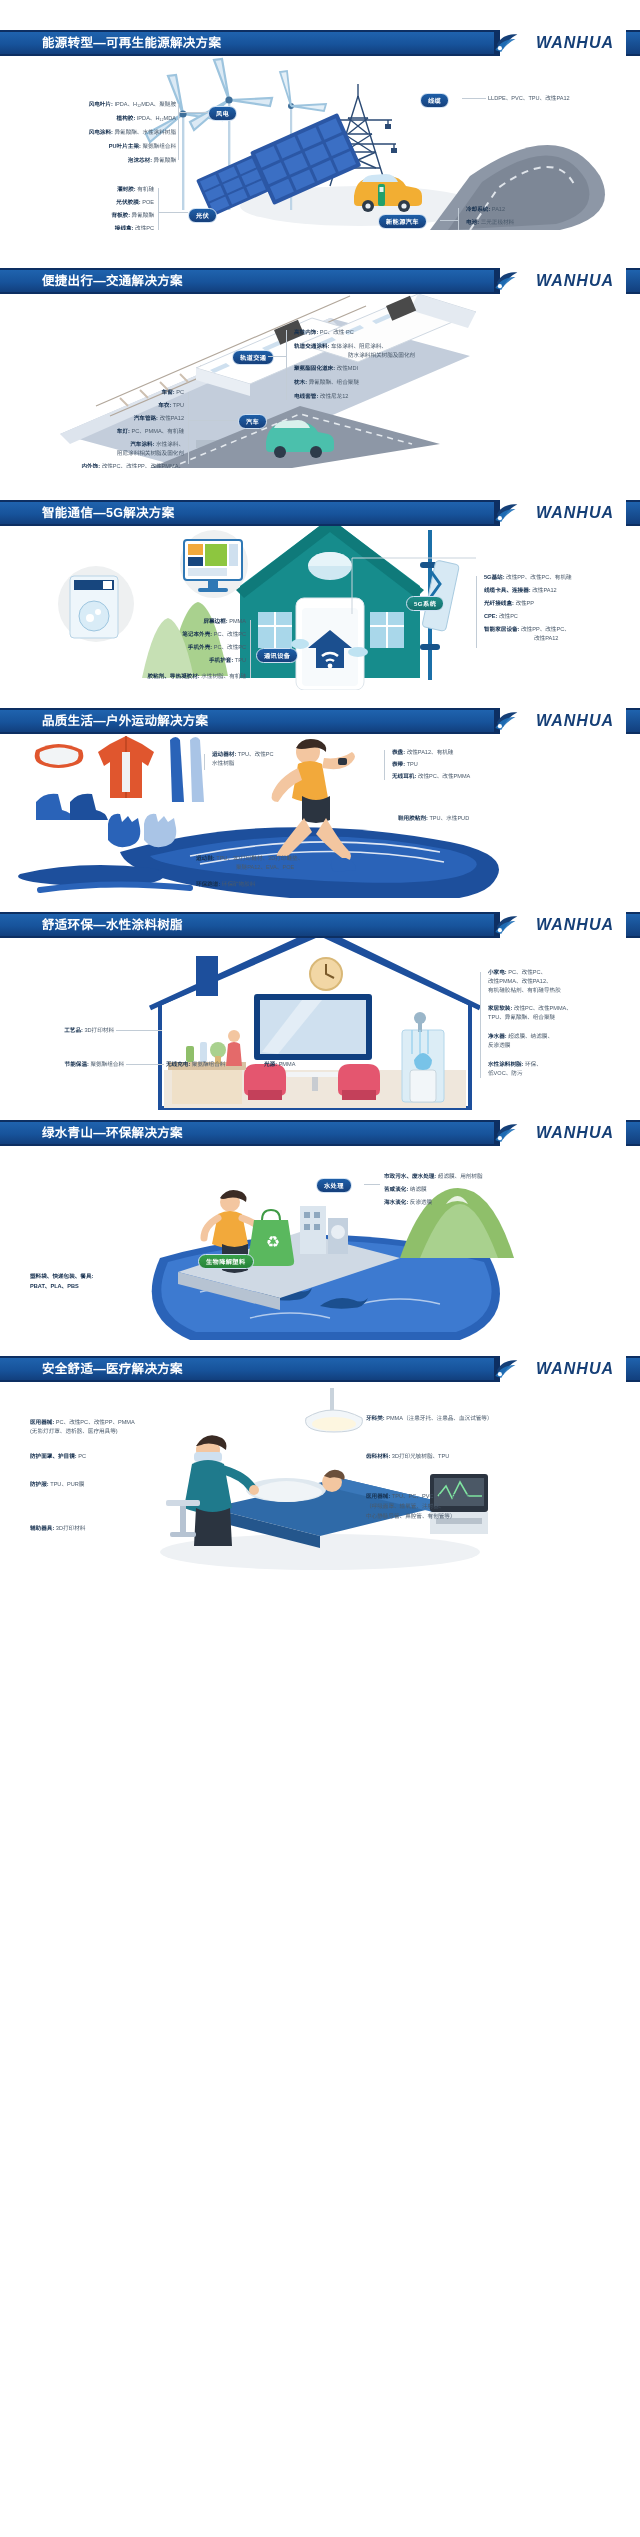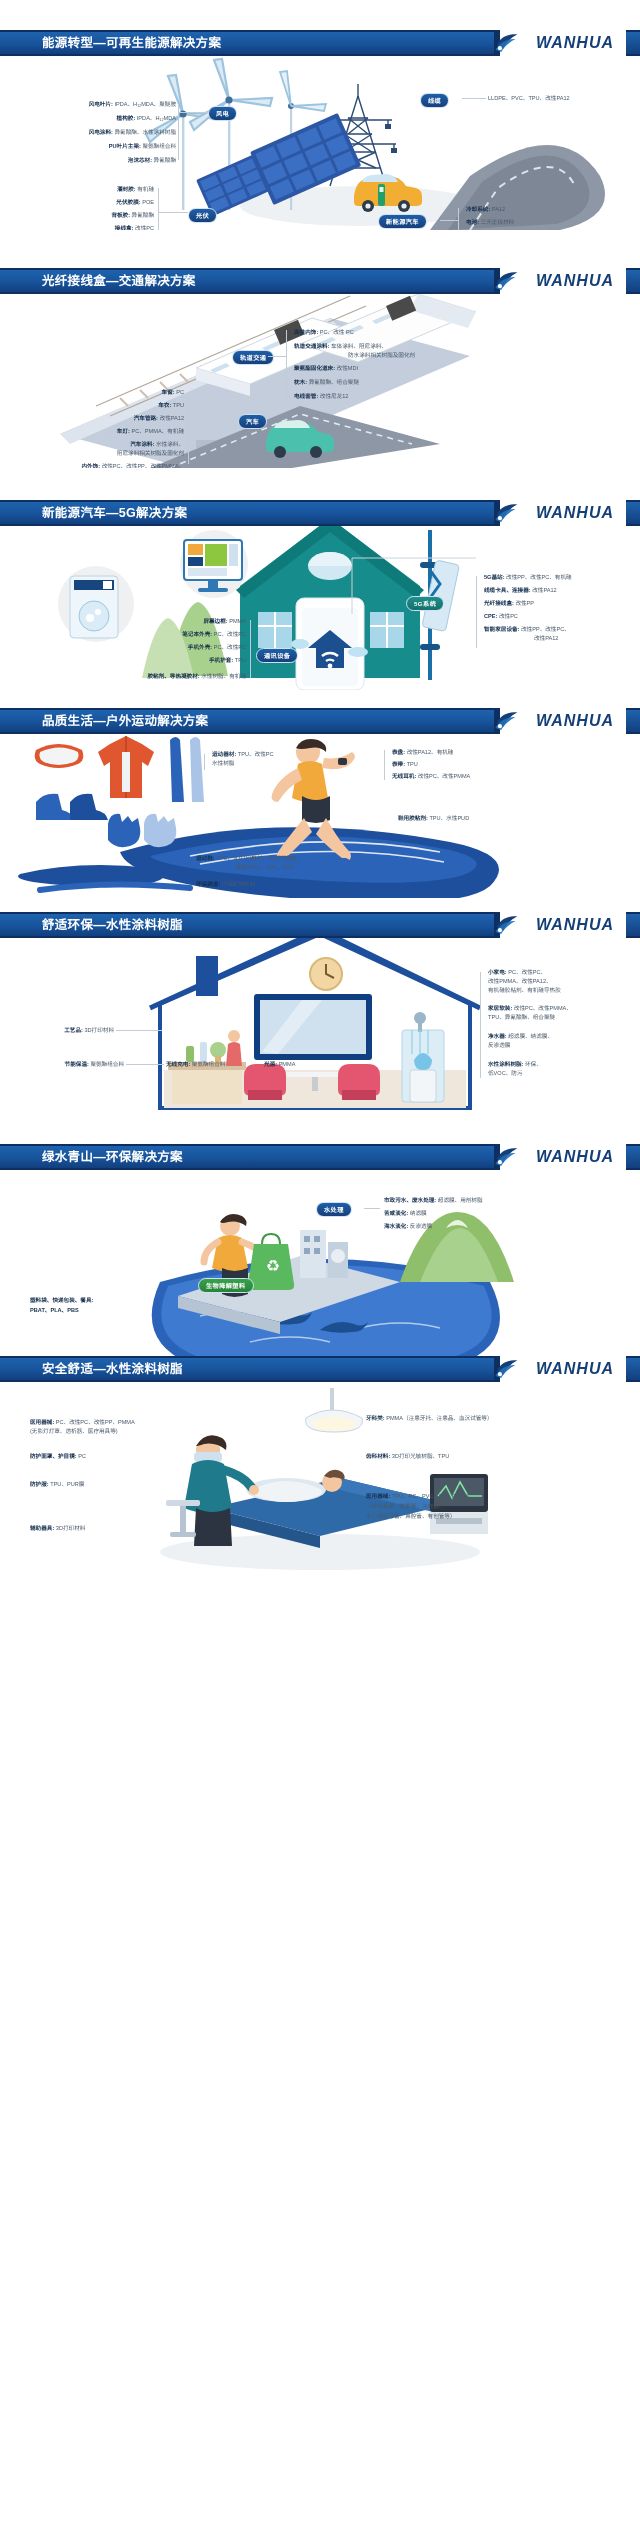--- a/index.html
+++ b/index.html
@@ -242,21 +242,21 @@
     <div class="lbl l" style="left:466px;top:188px;">
       <b>电池:</b>
       <span>三元正极材料</span>
     </div>
 
   </div>
 
   <div class="section" id="sec2" style="top:268px;height:200px;">
     <div class="band">
       <div class="band-bar"></div>
-      <div class="band-title">光纤接线盒—交通解决方案</div>
+      <div class="band-title">便捷出行—交通解决方案</div>
       <div class="band-right"></div>
       <div class="logo">
         <svg class="logo-mark" viewBox="0 0 40 34">
           <path d="M4 20 C10 6, 26 2, 36 4 C28 8, 20 14, 14 26 Z" fill="#153f77"></path>
           <path d="M2 28 C8 16, 22 10, 33 11 C24 16, 16 22, 11 31 Z" fill="#1e6fb8" opacity=".9"></path>
           <circle cx="9" cy="25" r="3.2" fill="#fff"></circle>
         </svg>
         <span class="logo-text">WANHUA</span>
       </div>
     </div>
@@ -375,21 +375,21 @@
     <div class="lbl r" style="left:6px;top:194px;width:178px;">
       <b>内外饰:</b>
       <span>改性PC、改性PP、改性PMMA、</span>
     </div>
 
   </div>
 
   <div class="section" id="sec3" style="top:500px;height:190px;">
     <div class="band">
       <div class="band-bar"></div>
-      <div class="band-title">新能源汽车—5G解决方案</div>
+      <div class="band-title">智能通信—5G解决方案</div>
       <div class="band-right"></div>
       <div class="logo">
         <svg class="logo-mark" viewBox="0 0 40 34">
           <path d="M4 20 C10 6, 26 2, 36 4 C28 8, 20 14, 14 26 Z" fill="#153f77"></path>
           <path d="M2 28 C8 16, 22 10, 33 11 C24 16, 16 22, 11 31 Z" fill="#1e6fb8" opacity=".9"></path>
           <circle cx="9" cy="25" r="3.2" fill="#fff"></circle>
         </svg>
         <span class="logo-text">WANHUA</span>
       </div>
     </div>
@@ -729,21 +729,21 @@
     </div>
     <div class="lbl l" style="left:488px;top:148px;">
       <b>水性涂料树脂:</b>
       <span>环保、</span>
     </div>
     <div class="lbl l" style="left:488px;top:157px;">
       <span>低VOC、防污</span>
     </div>
   </div>
 
-  <div class="section" id="sec6" style="top:1120px;height:220px;margin-top:24px;">
+  <div class="section" id="sec6" style="top:1120px;height:220px;">
     <div class="band">
       <div class="band-bar"></div>
       <div class="band-title">绿水青山—环保解决方案</div>
       <div class="band-right"></div>
       <div class="logo">
         <svg class="logo-mark" viewBox="0 0 40 34">
           <path d="M4 20 C10 6, 26 2, 36 4 C28 8, 20 14, 14 26 Z" fill="#153f77"></path>
           <path d="M2 28 C8 16, 22 10, 33 11 C24 16, 16 22, 11 31 Z" fill="#1e6fb8" opacity=".9"></path>
           <circle cx="9" cy="25" r="3.2" fill="#fff"></circle>
         </svg>
@@ -820,21 +820,21 @@
       <b>塑料袋、快递包装、餐具:</b>
     </div>
     <div class="lbl l" style="left:30px;top:162px;">
       <b>PBAT、PLA、PBS</b>
     </div>
   </div>
 
   <div class="section" id="sec7" style="top:1356px;height:215px;">
     <div class="band">
       <div class="band-bar"></div>
-      <div class="band-title">安全舒适—水性涂料树脂</div>
+      <div class="band-title">安全舒适—医疗解决方案</div>
       <div class="band-right"></div>
       <div class="logo">
         <svg class="logo-mark" viewBox="0 0 40 34">
           <path d="M4 20 C10 6, 26 2, 36 4 C28 8, 20 14, 14 26 Z" fill="#153f77"></path>
           <path d="M2 28 C8 16, 22 10, 33 11 C24 16, 16 22, 11 31 Z" fill="#1e6fb8" opacity=".9"></path>
           <circle cx="9" cy="25" r="3.2" fill="#fff"></circle>
         </svg>
         <span class="logo-text">WANHUA</span>
       </div>
     </div>

